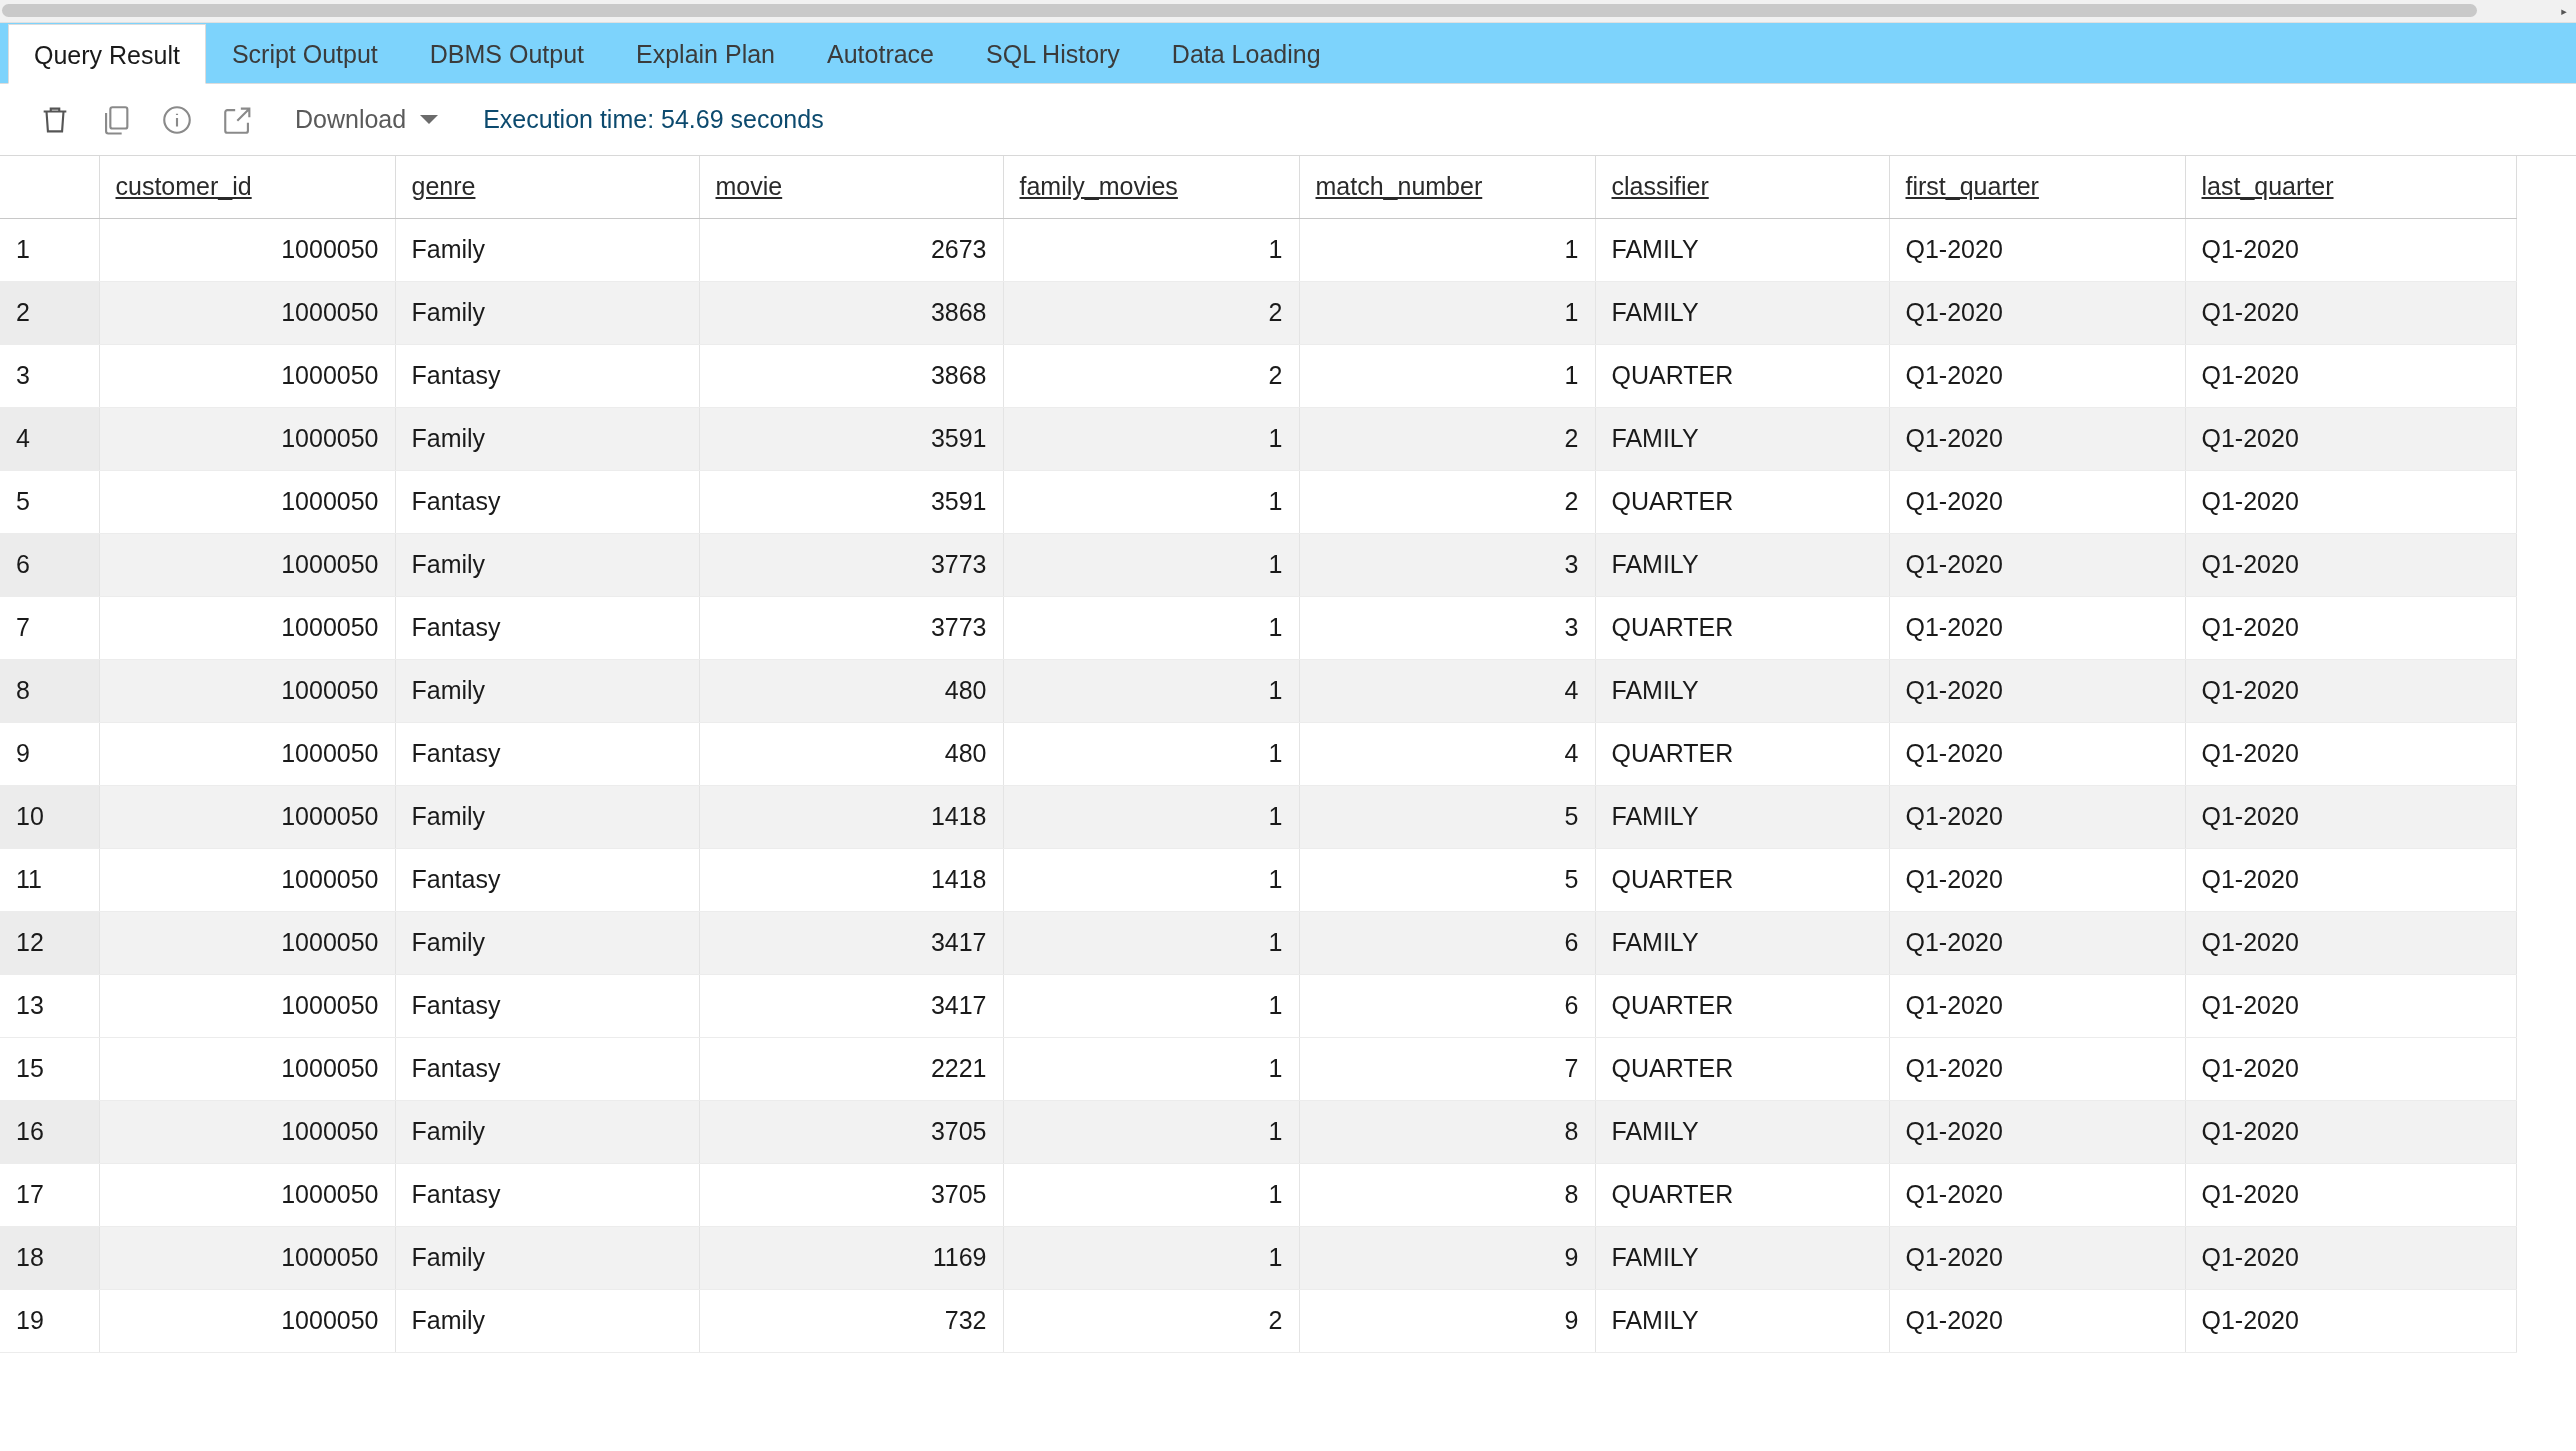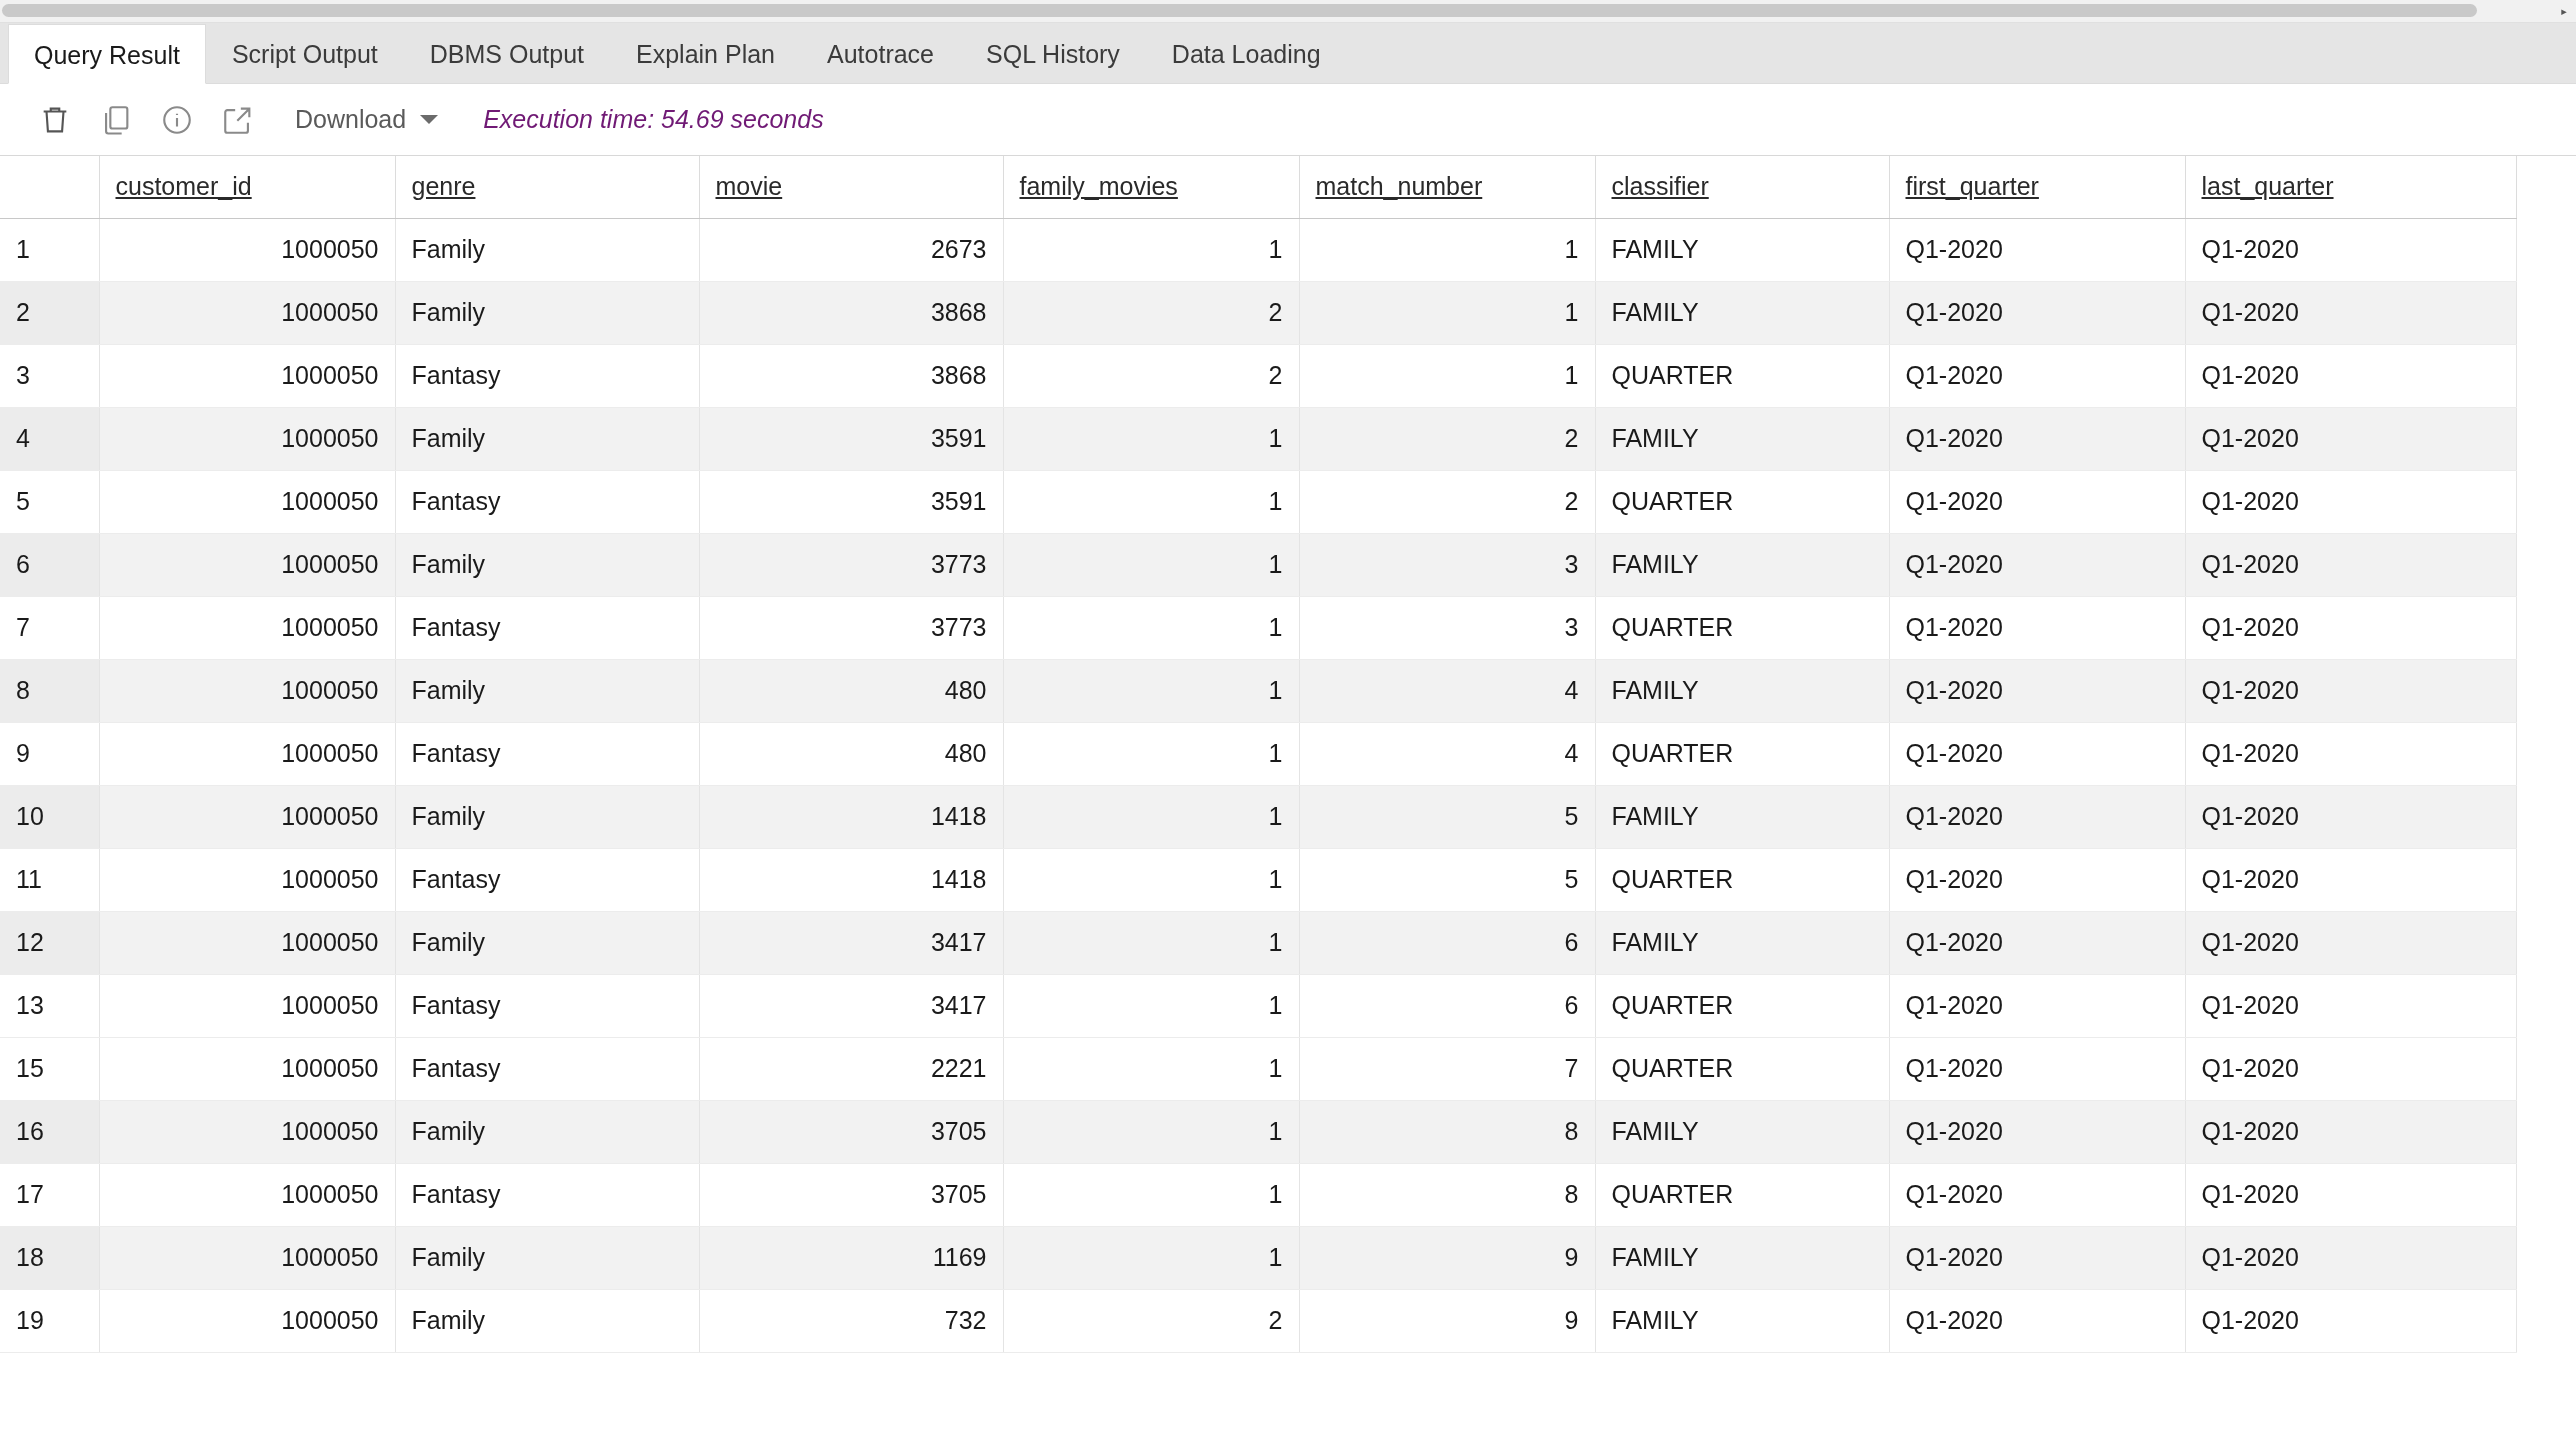--- a/index.html
+++ b/index.html
@@ -51,21 +51,21 @@
     justify-content: center;
     color: #555;
     font-size: 11px;
   }
 
   
   .tabbar {
     display: flex;
     align-items: flex-end;
     height: 61px;
-    background: #e5e5e5;
+    background: #7dd3fc;
     border-bottom: 1px solid #dcdcdc;
     padding-left: 8px;
     flex: 0 0 auto;
     box-sizing: border-box;
   }
   .tab {
     font-size: 25px;
     color: #3b3b3b;
     padding: 0 25px;
     height: 60px;
@@ -116,24 +116,23 @@
     margin-right: 14px;
   }
   .caret {
     width: 0; height: 0;
     border-left: 9px solid transparent;
     border-right: 9px solid transparent;
     border-top: 9px solid #6b6b6b;
   }
   .exec-time {
     font-size: 25px;
-    color: #701a75;
+    color: #0c4a6e;
     margin-left: 45px;
     white-space: nowrap;
-    font-style: italic;
   }
 
   
   .grid-wrap {
     flex: 1 1 auto;
     position: relative;
     overflow: hidden;
     border-top: 1px solid #d8d8d8;
   }
   table.grid {

